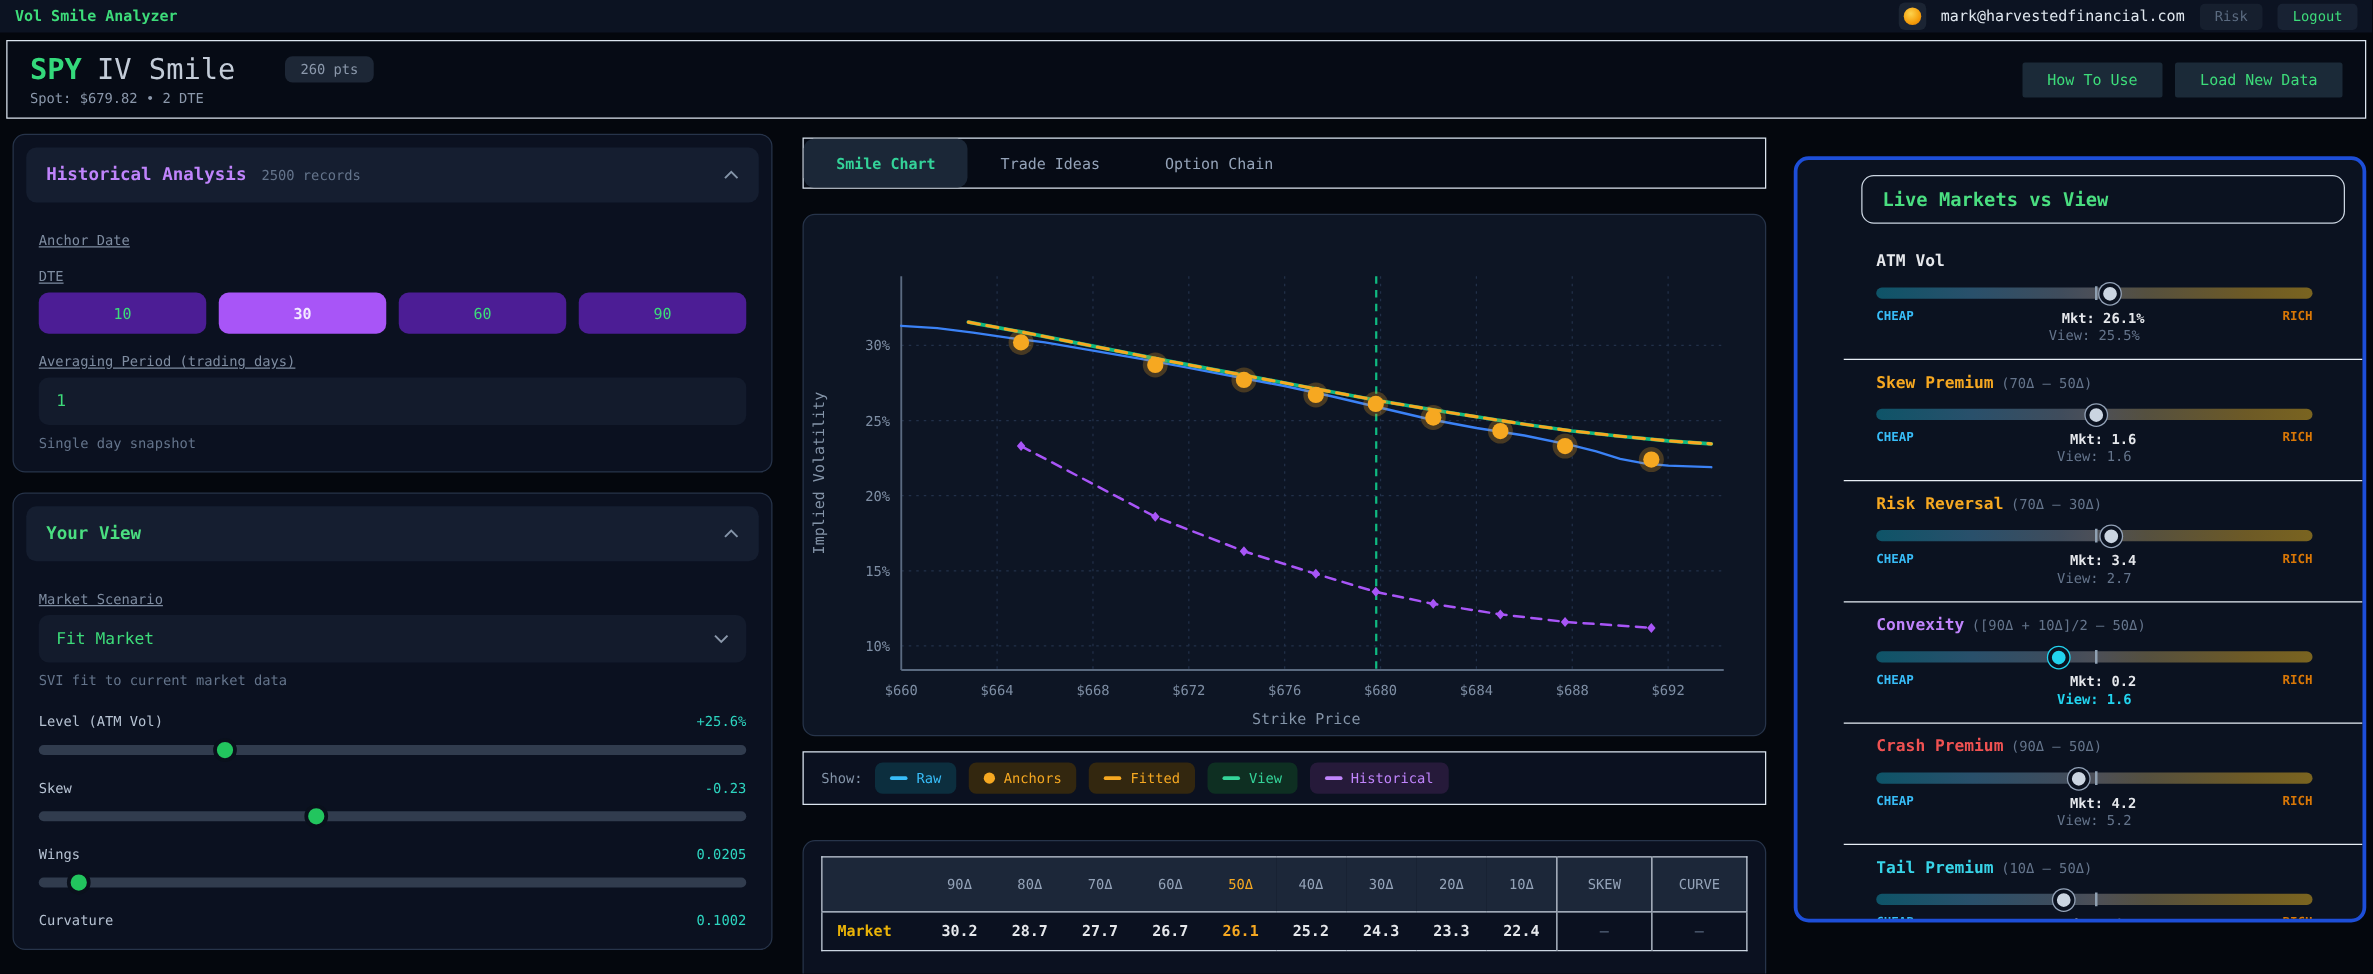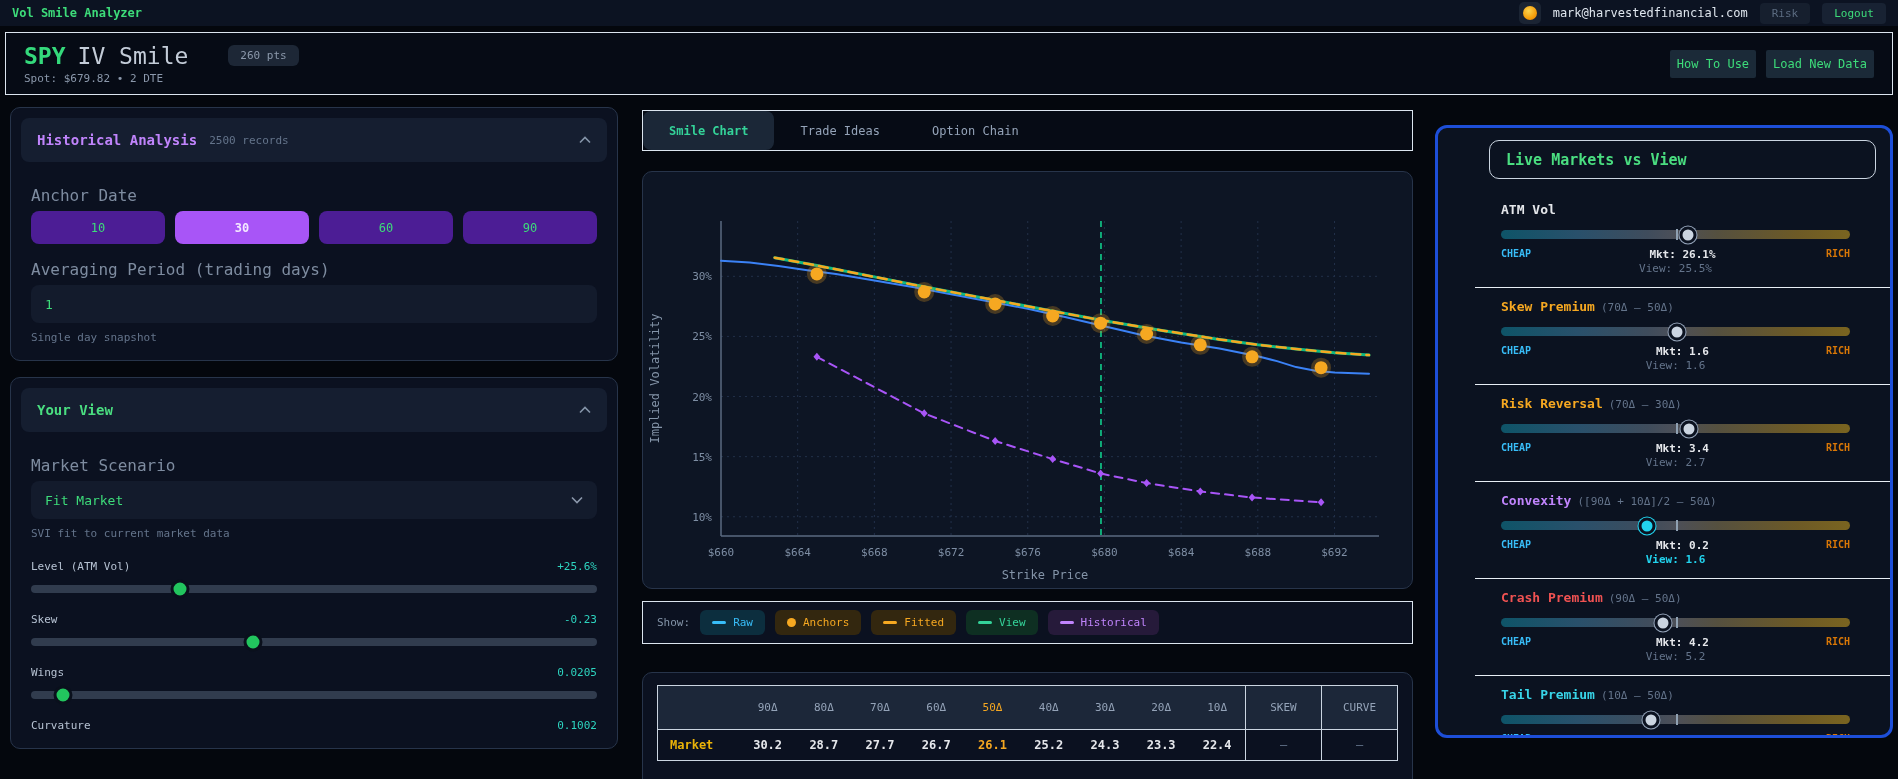--- a/index.html
+++ b/index.html
@@ -18,37 +18,37 @@
   .logout { color:#3ddc7a; background:#182233; }
 
   
   .header-box { margin:6px 5px 0 5px; height:63px; border:1px solid #dce5ef; background:#060b15; display:flex; align-items:center; justify-content:space-between; padding:6px 18px; }
   .title-row { display:flex; align-items:center; gap:12px; }
   .sym { color:#34d97b; font-size:23px; font-weight:bold; }
   .sym-sub { color:#c3ccd8; font-size:23px; }
   .pts-badge { margin-left:28px; background:#1d2736; color:#8b98ab; font-size:11px; padding:4px 12px; border-radius:6px; }
   .spot-line { color:#8b98ab; font-size:11px; margin-top:3px; }
   .header-actions { display:flex; gap:10px; }
-  .hbtn { background:#1b2a38; color:#3ddc7a; font-size:12px; padding:7px 7px; border-radius:2px; }
+  .hbtn { background:#1b2a38; color:#3ddc7a; font-size:12px; padding:7px 20px; border-radius:2px; }
 
   
   .content { display:flex; padding:12px 5px 0 10px; }
   .col-left { width:608px; }
   .col-center { width:771px; margin-left:24px; margin-top:3px; }
   .col-right { width:458px; margin-left:22px; margin-top:18px; }
 
   
   .panel { background:#0b1120; border:1px solid #27344a; border-radius:10px; }
   .panel-head { margin:10px; height:44px; background:#151e30; border-radius:8px; display:flex; align-items:center; padding:0 16px; gap:12px; }
   .ph-title { font-size:14px; font-weight:bold; }
   .t-purple { color:#c084fc; } .t-green { color:#4ade80; }
   .ph-sub { font-size:11px; color:#64748b; }
   .ph-chev { margin-left:auto; color:#8494a8; display:flex; }
   .panel-body { padding:4px 20px 16px 20px; }
-  .fld-label { font-size:16px; color:#7e8ca0; margin:16px 0 6px; }
+  .fld-label { font-size:11px; color:#7e8ca0; margin:16px 0 6px;text-decoration:underline; }
   .fld-label.first { margin-top:10px; }
   .input { height:38px; background:#131b2c; border-radius:8px; display:flex; align-items:center; padding:0 14px; color:#3ddc7a; font-size:13px; }
   .input .cal { margin-left:auto; display:flex; }
   .dte-row { display:flex; gap:10px; margin-top:6px; }
   .dte-btn { flex:1; height:33px; background:#4c1d95; border-radius:8px; color:#3ddc7a; font-size:12px; display:flex; align-items:center; justify-content:center; }
   .dte-btn.sel { background:#a855f7; color:#f3e8ff; font-weight:bold; }
   .hint { font-size:11px; color:#64748b; margin-top:8px; }
   .select { height:38px; background:#131b2c; border-radius:8px; display:flex; align-items:center; padding:0 14px; color:#3ddc7a; font-size:13px; margin-top:6px; }
   .select .chev { margin-left:auto; color:#8b98ab; display:flex; }
 
@@ -157,20 +157,21 @@
           <span class="ph-title t-purple">Historical Analysis</span>
           <span class="ph-sub">2500 records</span>
           <span class="ph-chev">
             <svg width="12" height="8" viewBox="0 0 12 8">
                 <polyline points="1,6.5 6,1.5 11,6.5" fill="none" stroke="#8494a8" stroke-width="1.6"></polyline>
               </svg>
           </span>
         </div>
         <div class="panel-body">
           <div class="fld-label first">Anchor Date</div>
+          <div class="fld-label">DTE</div>
           <div class="dte-row">
             <span class="dte-btn">10</span>
             <span class="dte-btn sel">30</span>
             <span class="dte-btn">60</span>
             <span class="dte-btn">90</span>
           </div>
           <div class="fld-label">Averaging Period (trading days)</div>
           <div class="input">
             <span>1</span>
           </div>

